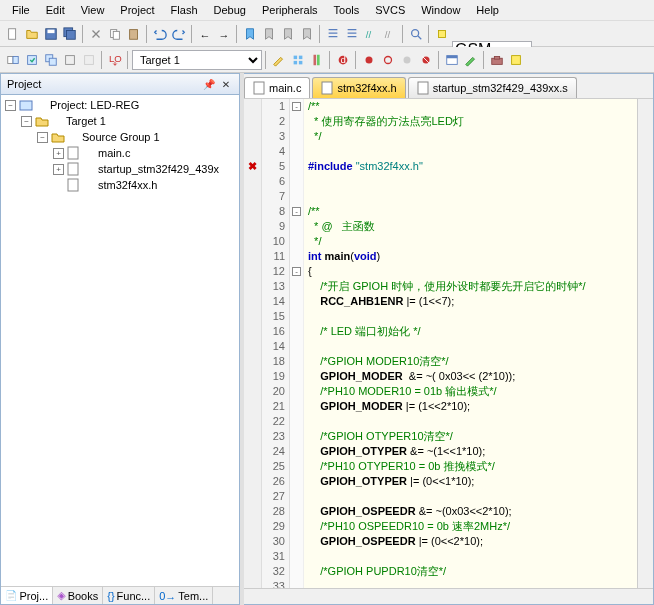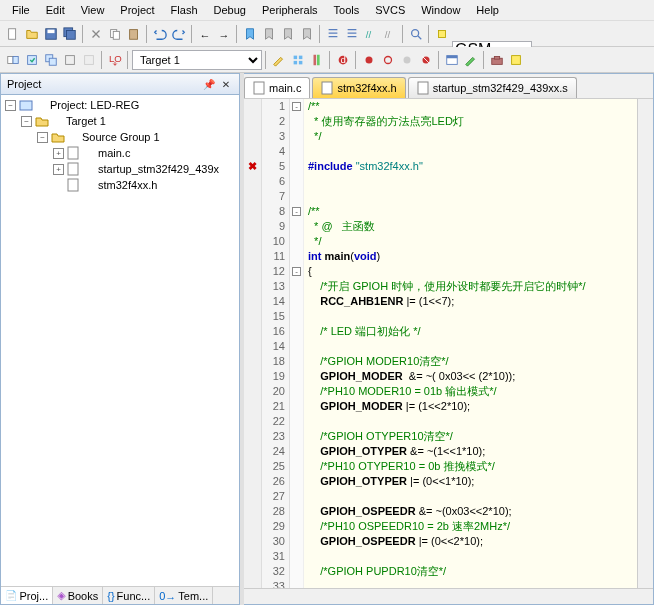--- a/index.html
+++ b/index.html
@@ -530,21 +530,21 @@
           <div class="line">    <span class="ident">GPIOH_MODER</span>  &amp;= ~( 0x03&lt;&lt; (2*10));</div>
           <div class="line">    <span class="cmt">/*PH10 MODER10 = 01b 输出模式*/</span></div>
           <div class="line">    <span class="ident">GPIOH_MODER</span> |= (1&lt;&lt;2*10);</div>
           <div class="line"></div>
           <div class="line">    <span class="cmt">/*GPIOH OTYPER10清空*/</span></div>
           <div class="line">    <span class="ident">GPIOH_OTYPER</span> &amp;= ~(1&lt;&lt;1*10);</div>
           <div class="line">    <span class="cmt">/*PH10 OTYPER10 = 0b 推挽模式*/</span></div>
           <div class="line">    <span class="ident">GPIOH_OTYPER</span> |= (0&lt;&lt;1*10);</div>
           <div class="line"></div>
           <div class="line">    <span class="ident">GPIOH_OSPEEDR</span> &amp;= ~(0x03&lt;&lt;2*10);</div>
-          <div class="line">    <span class="cmt">/*PH10 OSPEEDR10 = 2b 速率2MHz*/</span></div>
+          <div class="line">    <span class="cmt">/*PH10 OSPEEDR10 = 0b 速率2MHz*/</span></div>
           <div class="line">    <span class="ident">GPIOH_OSPEEDR</span> |= (0&lt;&lt;2*10);</div>
           <div class="line"></div>
           <div class="line">    <span class="cmt">/*GPIOH PUPDR10清空*/</span></div>
         </div>
       <div class="scrollbar-v"></div>
     </div>
     <div class="scrollbar-h"></div>
   </div>
 </div>
 

